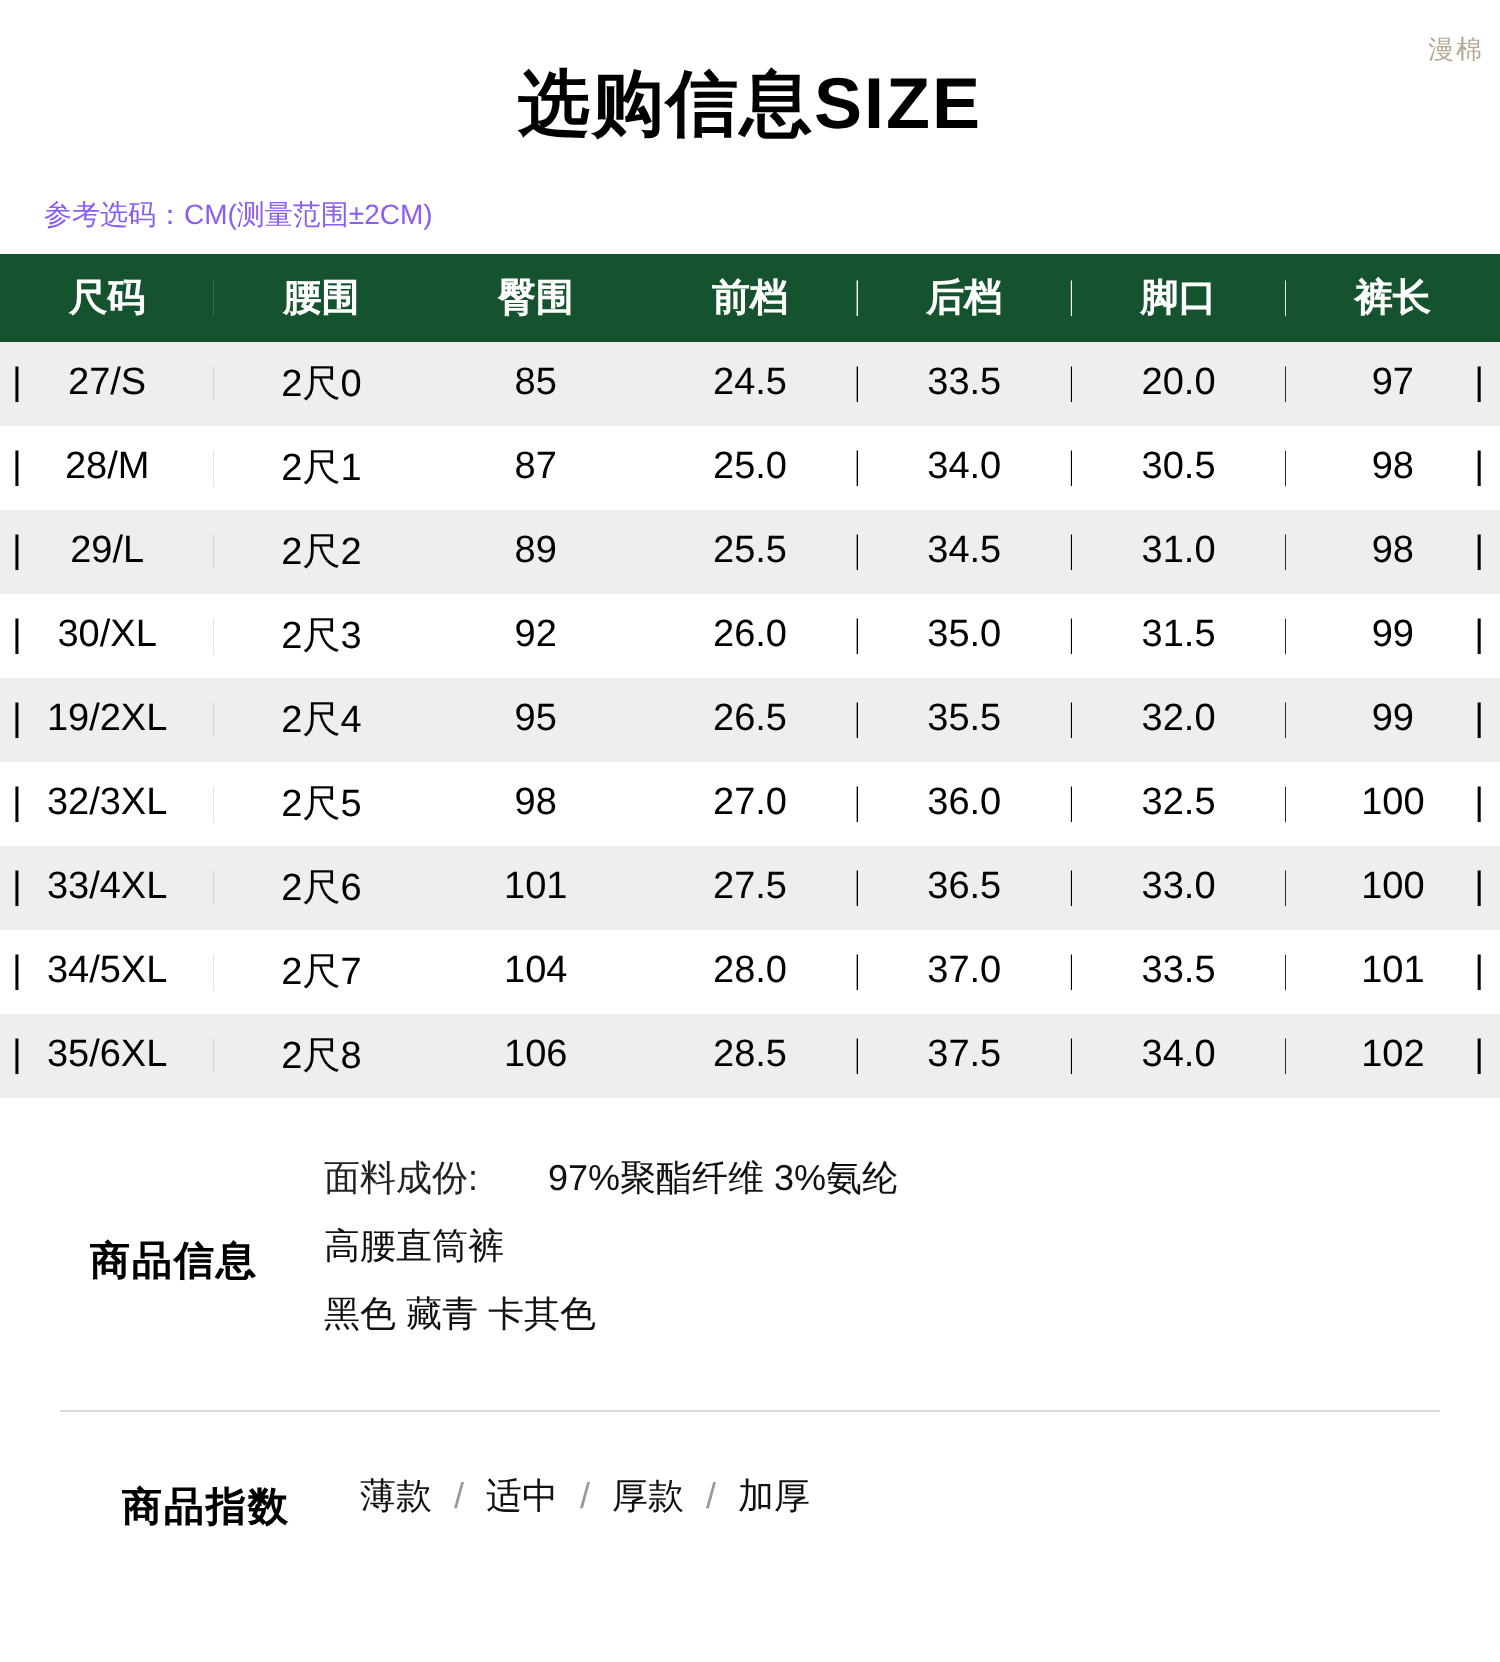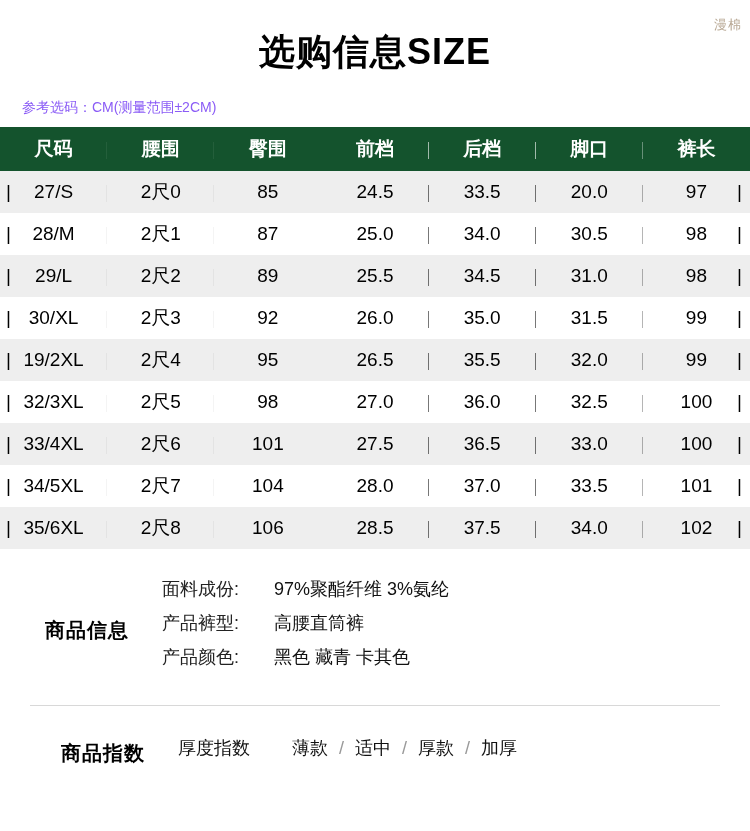--- a/index.html
+++ b/index.html
@@ -257,35 +257,32 @@
 </table>
 
 <div class="info-block">
   <div class="info-label">商品信息</div>
   <div class="info-rows">
     <div class="info-row">
       <div class="info-key">面料成份:</div>
       <div class="info-val">97%聚酯纤维 3%氨纶</div>
     </div>
     <div class="info-row">
-      <div class="info-key">产品裤型:</div>
       <div class="info-val">高腰直筒裤</div>
     </div>
     <div class="info-row">
-      <div class="info-key">产品颜色:</div>
       <div class="info-val">黑色 藏青 卡其色</div>
     </div>
   </div>
 </div>
 
 <div class="divider"></div>
 
 <div class="index-block">
   <div class="info-label">商品指数</div>
   <div class="index-rows">
     <div class="index-row">
-      <div class="index-key">厚度指数</div>
       <div>
         <span class="opt">薄款</span><span class="slash">/</span><span class="opt">适中</span><span class="slash">/</span><span class="opt">厚款</span><span class="slash">/</span><span class="opt">加厚</span>
       </div>
     </div>
   </div>
 </div>
 
 </body></html>

